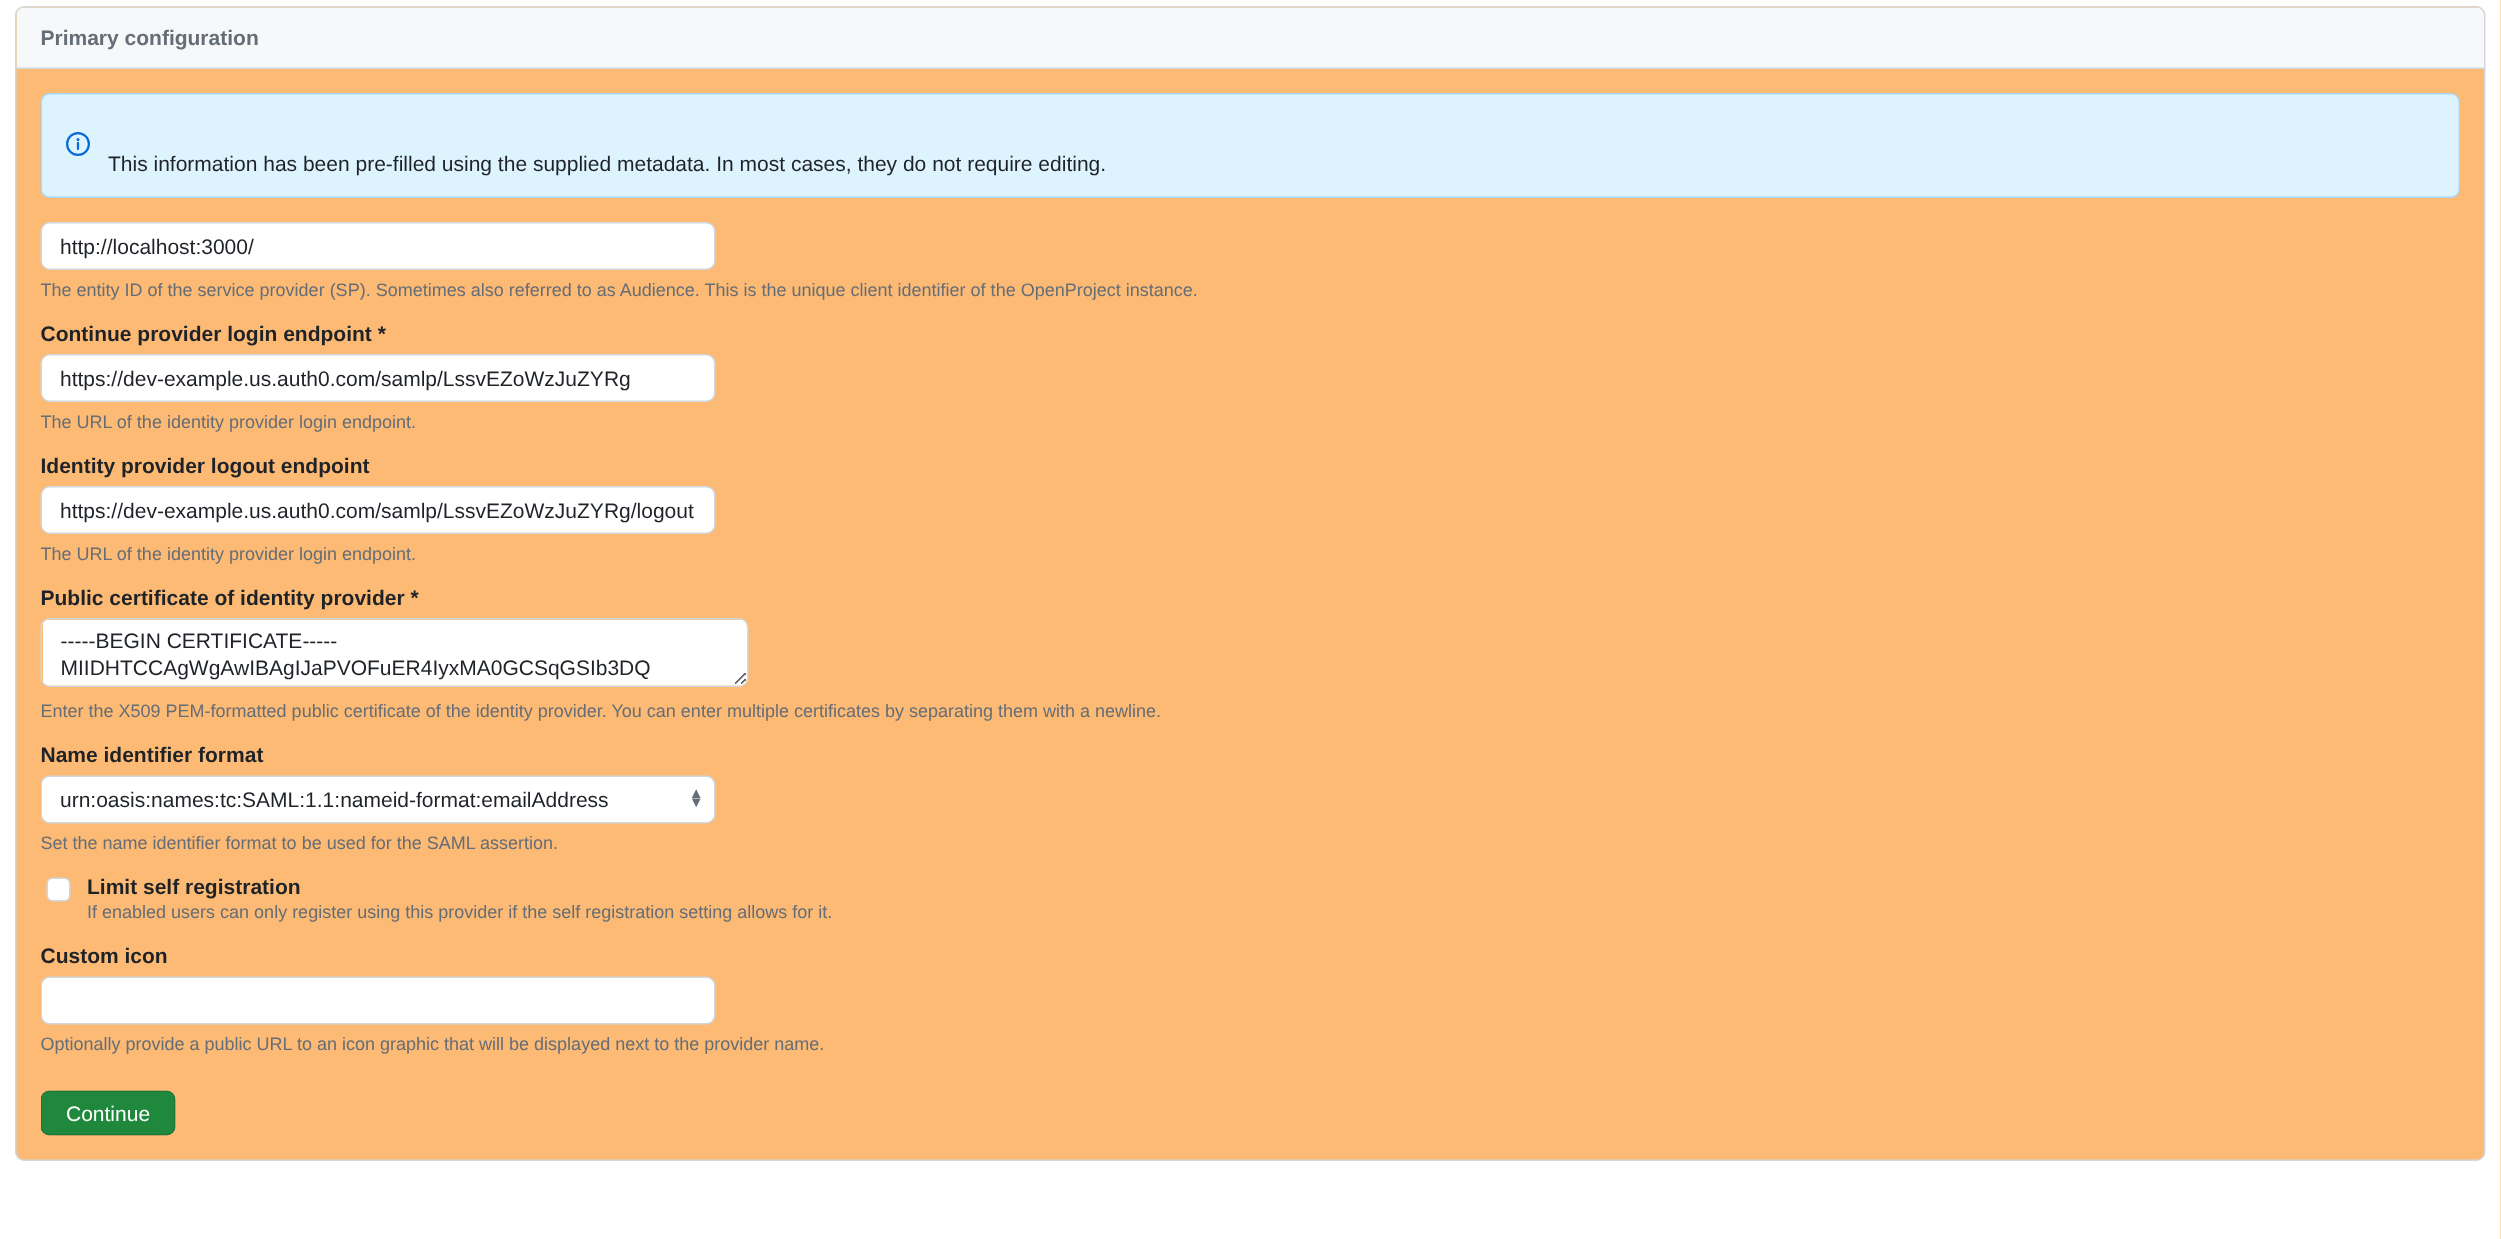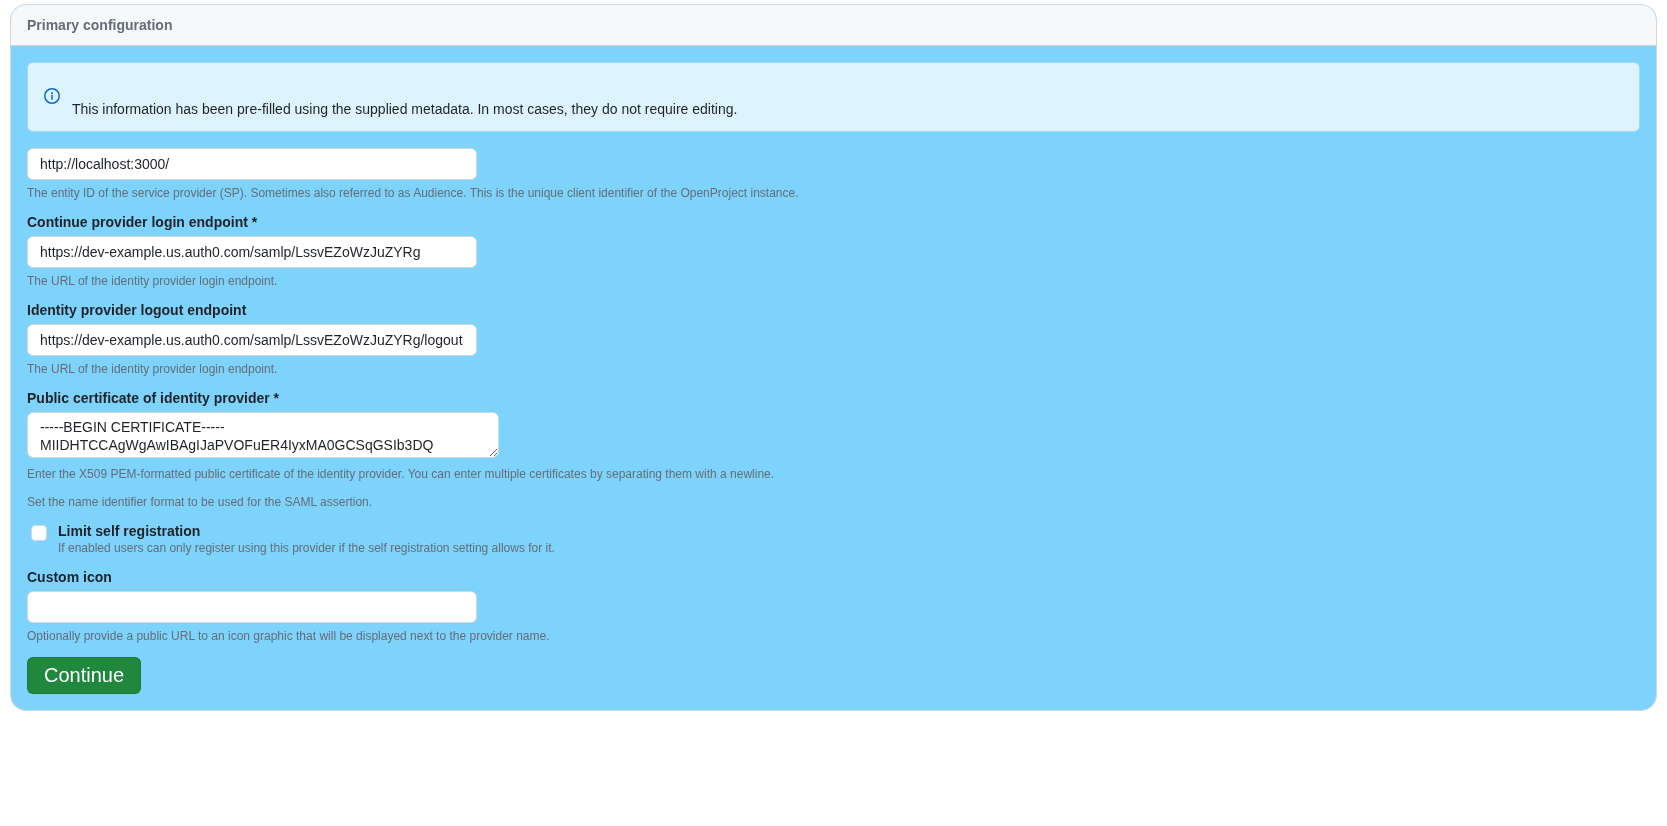--- a/index.html
+++ b/index.html
@@ -6,23 +6,23 @@
   body {
     margin: 0;
     padding: 0;
     font-family: -apple-system, BlinkMacSystemFont, "Segoe UI", Helvetica, Arial, sans-serif;
     font-size: 14px;
     color: #1f2328;
     background: #ffffff;
   }
   .panel {
     border: 1px solid #d0d7de;
-    border-radius: 16px;
+    border-radius: 6px;
     margin: 4px 10px 10px 10px;
-    background: #7dd3fc;
+    background: #fdba74;
     overflow: hidden;
   }
   .panel-header {
     background: #f6f8fa;
     border-bottom: 1px solid #d0d7de;
     padding: 12px 16px;
     font-size: 14px;
     font-weight: 600;
     color: #656d76;
   }
@@ -116,27 +116,28 @@
   }
   .checkbox-row input[type=checkbox]:checked {
     background: #0969da;
     border-color: #0969da;
   }
   .checkbox-text .cb-label { font-weight: 700; font-size: 14px; color:#1f2328; }
   .checkbox-text .note { margin-top: 2px; }
   .btn-primary {
     display: inline-block;
     padding: 6px 16px;
-    font-size: 20px;
+    font-size: 14px;
     font-weight: 500;
     color: #ffffff;
     background-color: #1f883d;
     border: 1px solid rgba(31,35,40,0.15);
     border-radius: 6px;
     cursor: pointer;
+    margin-top: 10px;
   }
 </style>
 </head>
 <body>
 
 <div class="panel">
   <div class="panel-header">Primary configuration</div>
   <div class="panel-body">
 
     <div class="flash">
@@ -166,20 +167,30 @@
     </div>
 
     <div class="form-group">
       <label class="form-label">Public certificate of identity provider *</label>
       <textarea class="form-control" style="">-----BEGIN CERTIFICATE-----
 MIIDHTCCAgWgAwIBAgIJaPVOFuER4IyxMA0GCSqGSIb3DQ</textarea>
       <div class="note">Enter the X509 PEM-formatted public certificate of the identity provider. You can enter multiple certificates by separating them with a newline.</div>
     </div>
 
     <div class="form-group">
+      <label class="form-label">Name identifier format</label>
+      <div class="select-wrap">
+        <select class="form-control">
+          <option>urn:oasis:names:tc:SAML:1.1:nameid-format:emailAddress</option>
+        </select>
+        <span class="select-caret">
+          <span>▲</span>
+            <span>▼</span>
+        </span>
+      </div>
       <div class="note">Set the name identifier format to be used for the SAML assertion.</div>
     </div>
 
     <div class="form-group">
       <div class="checkbox-row">
         <input type="checkbox" style="">
         <div class="checkbox-text">
           <div class="cb-label">Limit self registration</div>
           <div class="note">If enabled users can only register using this provider if the self registration setting allows for it.</div>
         </div>

